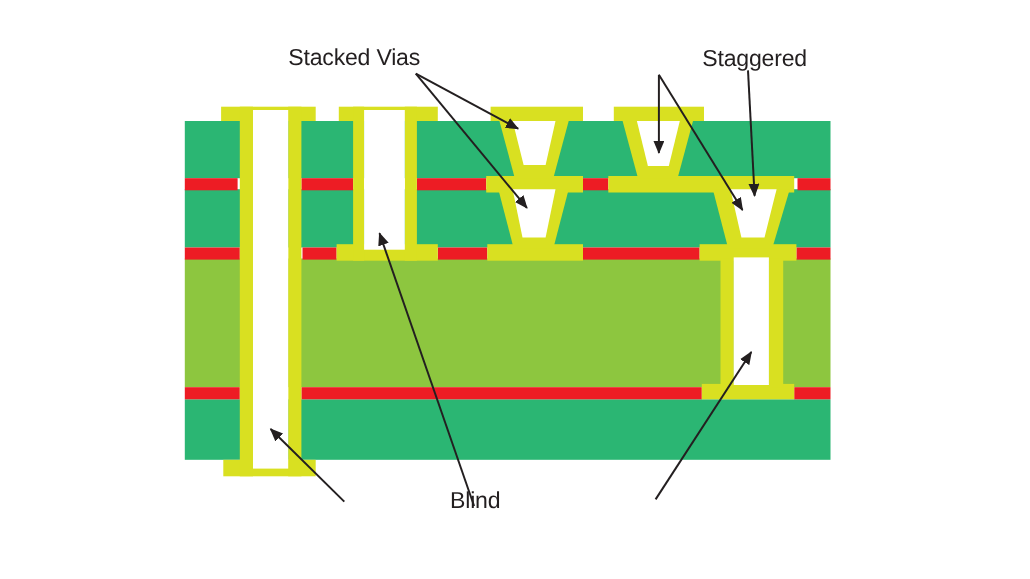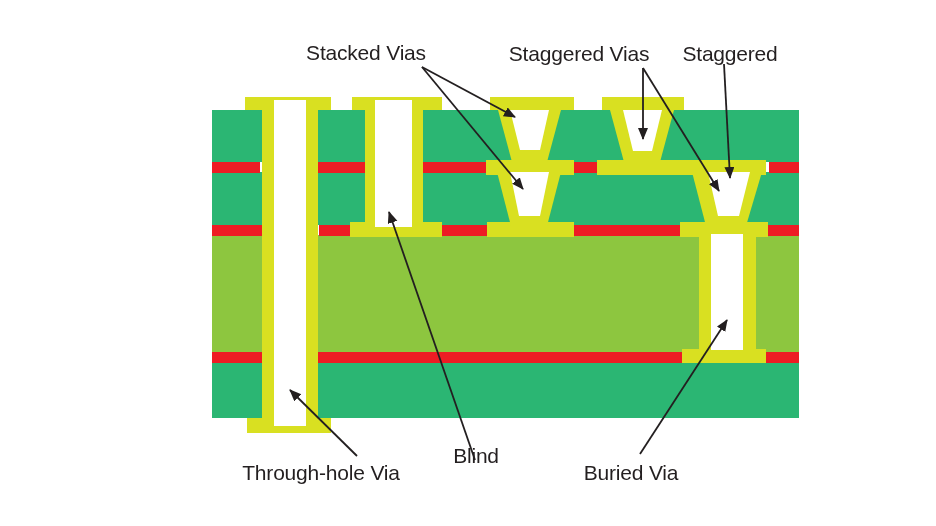--- a/index.html
+++ b/index.html
@@ -7,21 +7,20 @@
     padding: 0;
     background: #ffffff;
     font-family: "Liberation Sans", sans-serif;
   }
   .stage {
     position: relative;
     width: 768px;
     height: 526px;
     background: #ffffff;
     overflow: hidden;
-    margin-left: 44px;
   }
   .stage svg {
     position: absolute;
     left: 0;
     top: 0;
   }
   .label {
     position: absolute;
     transform: translateX(-50%);
     white-space: nowrap;
@@ -129,19 +128,16 @@
       <line x1="599" y1="68" x2="599" y2="139" marker-end="url(#ah)"></line>
       <line x1="599" y1="68" x2="675" y2="191" marker-end="url(#ah)"></line>
       <line x1="680" y1="64" x2="686" y2="178" marker-end="url(#ah)"></line>
       <line x1="313" y1="456" x2="246" y2="390" marker-end="url(#ah)"></line>
       <line x1="431" y1="460" x2="345" y2="212" marker-end="url(#ah)"></line>
       <line x1="596" y1="454" x2="683" y2="320" marker-end="url(#ah)"></line>
     </g>
   </svg>
 
   <div class="label" style="left:322px; top:41px;">Stacked Vias</div>
-  <div class="label" style="left:535px; top:42px;">Staggered Vias</div>
   <div class="label" style="left:686px; top:42px;">Staggered</div>
-  <div class="label" style="left:277px; top:461px;">Through-hole Via</div>
   <div class="label" style="left:432px; top:444px;">Blind</div>
-  <div class="label" style="left:587px; top:461px;">Buried Via</div>
 
 </div>
 
 </body></html>

